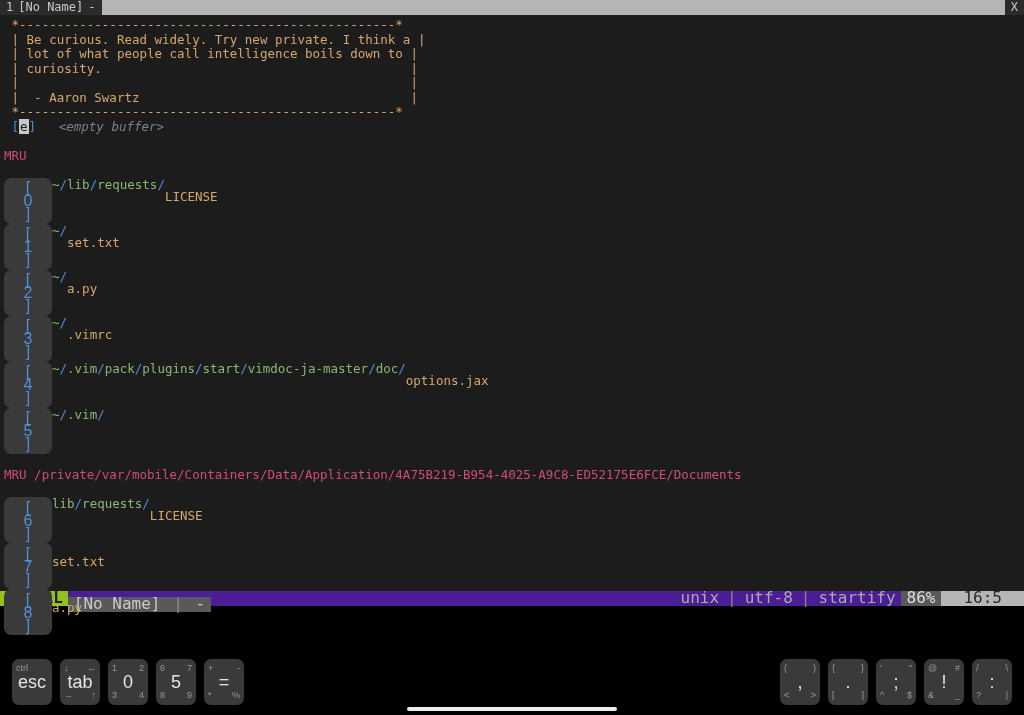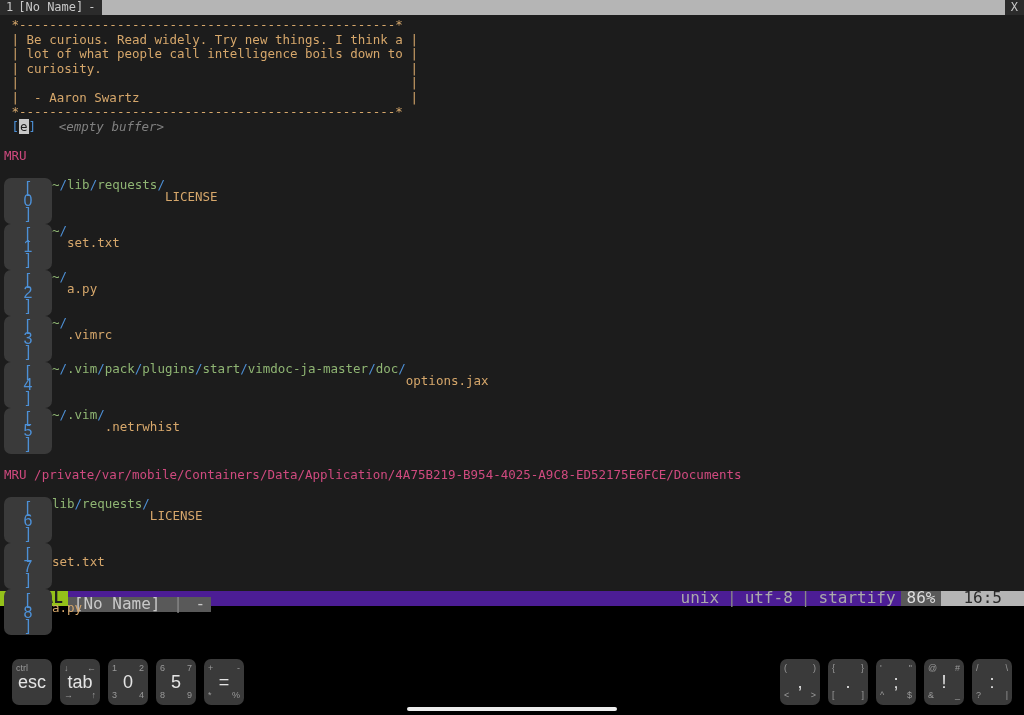--- a/index.html
+++ b/index.html
@@ -135,38 +135,38 @@
   <div class="tabbar-tab">
     <span>1</span>
     <span>[No Name]</span>
     <span>-</span>
   </div>
   <div class="tabbar-close">X</div>
 </div>
 
 <div class="editor">
 <pre><span class="quote"> <span>*--------------------------------------------------*</span>
- <span>| Be curious. Read widely. Try new things. I think a |</span>
+ <span>| Be curious. Read widely. Try new private. I think a |</span>
  <span>| lot of what people call intelligence boils down to |</span>
  <span>| curiosity.                                         |</span>
  <span>|                                                    |</span>
  <span>|  - Aaron Swartz                                    |</span>
  <span>*--------------------------------------------------*</span></span></pre>
 <pre> <span class="bracket">[</span><span class="invert">e</span><span class="bracket">]</span>   <span class="muted">&lt;empty buffer&gt;</span></pre>
 <pre> </pre>
 <pre class="heading">MRU</pre>
 <pre> </pre>
 
 <div class="mru-list" id="mru1">
       <div class="mru-item"><span class="key"> <span class="bracket">[</span><span class="bracket">0</span><span class="bracket">]</span>  </span><span class="dir">~</span><span class="path-sep">/</span><span class="dir">lib</span><span class="path-sep">/</span><span class="dir">requests</span><span class="path-sep">/</span><span class="file">LICENSE</span></div>
       <div class="mru-item"><span class="key"> <span class="bracket">[</span><span class="bracket">1</span><span class="bracket">]</span>  </span><span class="dir">~</span><span class="path-sep">/</span><span class="file">set.txt</span></div>
       <div class="mru-item"><span class="key"> <span class="bracket">[</span><span class="bracket">2</span><span class="bracket">]</span>  </span><span class="dir">~</span><span class="path-sep">/</span><span class="file">a.py</span></div>
       <div class="mru-item"><span class="key"> <span class="bracket">[</span><span class="bracket">3</span><span class="bracket">]</span>  </span><span class="dir">~</span><span class="path-sep">/</span><span class="file">.vimrc</span></div>
       <div class="mru-item"><span class="key"> <span class="bracket">[</span><span class="bracket">4</span><span class="bracket">]</span>  </span><span class="dir">~</span><span class="path-sep">/</span><span class="dir">.vim</span><span class="path-sep">/</span><span class="dir">pack</span><span class="path-sep">/</span><span class="dir">plugins</span><span class="path-sep">/</span><span class="dir">start</span><span class="path-sep">/</span><span class="dir">vimdoc-ja-master</span><span class="path-sep">/</span><span class="dir">doc</span><span class="path-sep">/</span><span class="file">options.jax</span></div>
-      <div class="mru-item"><span class="key"> <span class="bracket">[</span><span class="bracket">5</span><span class="bracket">]</span>  </span><span class="dir">~</span><span class="path-sep">/</span><span class="dir">.vim</span><span class="path-sep">/</span><span class="file">.netrwhist</span></div>
+      <div class="mru-item"><span class="key"> <span class="bracket">[</span><span class="bracket">5</span><span class="bracket">]</span>  </span><span class="dir">~</span><span class="path-sep">/</span><span class="dir">.vim</span><span class="path-sep">/</span></div>
     </div>
 
 <pre> </pre>
 <pre><span class="heading">MRU </span><span class="heading">/private/var/mobile/Containers/Data/Application/4A75B219-B954-4025-A9C8-ED52175E6FCE/Documents</span></pre>
 <pre> </pre>
 
 <div class="mru-list" id="mru2">
       <div class="mru-item"><span class="key"> <span class="bracket">[</span><span class="bracket">6</span><span class="bracket">]</span> </span><span class="dir">lib</span><span class="path-sep">/</span><span class="dir">requests</span><span class="path-sep">/</span><span class="file">LICENSE</span></div>
       <div class="mru-item"><span class="key"> <span class="bracket">[</span><span class="bracket">7</span><span class="bracket">]</span> </span><span class="file">set.txt</span></div>
       <div class="mru-item"><span class="key"> <span class="bracket">[</span><span class="bracket">8</span><span class="bracket">]</span> </span><span class="file">a.py</span></div>

